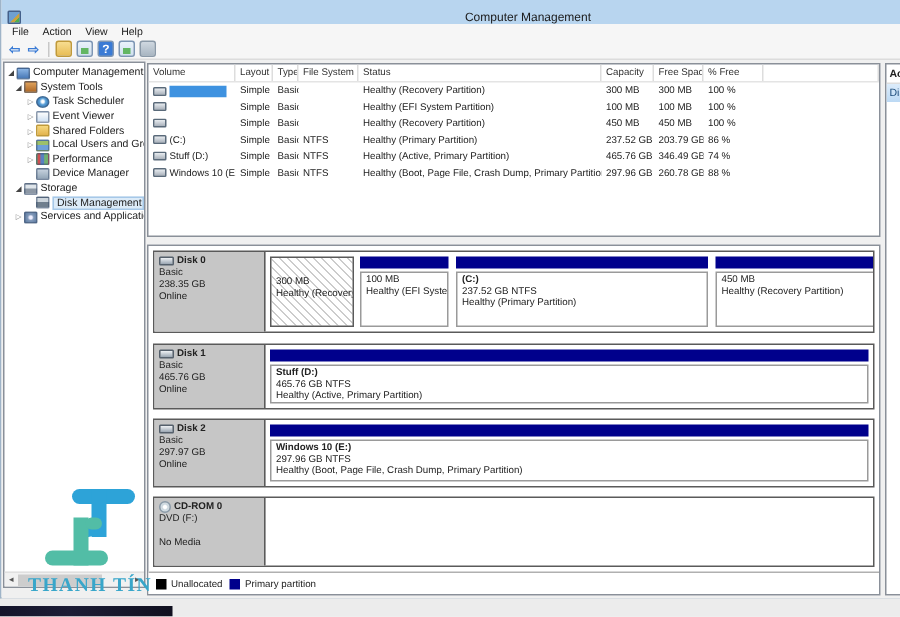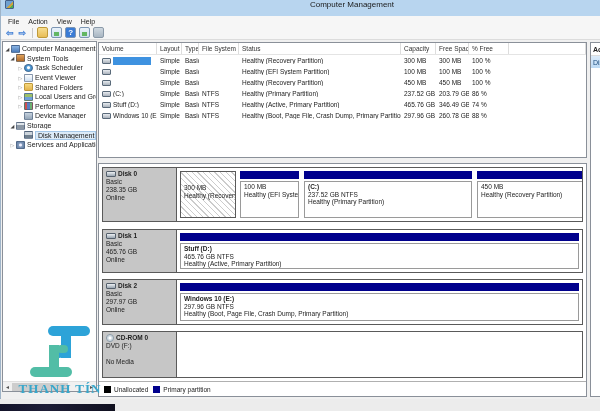--- a/index.html
+++ b/index.html
@@ -4,21 +4,21 @@
 <style>
   * { margin:0; padding:0; box-sizing:border-box; }
   html,body { width:600px; height:411px; overflow:hidden; }
   body { position:relative; background:#ececec; font-family:"Liberation Sans",sans-serif; color:#222; }
 
   .window { position:absolute; left:0; top:0; width:600px; height:399px; background:#f0f0f0;
             border-left:1px solid #9fb4c8; border-bottom:1px solid #95a9bd; }
 
   
   .titlebar { position:absolute; left:0; top:0; width:100%; height:16px; background:#b8d5ef;
-              display:flex; align-items:flex-start; font-size:8px; color:#1a1a1a; }
+              display:flex; align-items:flex-end; font-size:8px; color:#1a1a1a; }
   .appico { width:9px; height:9px; margin-left:4px; border-radius:1px;
             background:linear-gradient(135deg,#6fa0d0 0 55%,#c9a23f 55% 75%,#4caf50 75%); border:1px solid #44608a; }
   .title-text { flex:1; text-align:center; padding-left:90px; white-space:nowrap; overflow:hidden; }
 
   
   .menubar { position:absolute; left:0; top:16px; width:100%; height:10px; background:#f6f6f6;
              display:flex; align-items:center; font-size:7px; }
   .menubar span { margin-left:9px; }
   .menubar span:first-child { margin-left:7px; }
 

